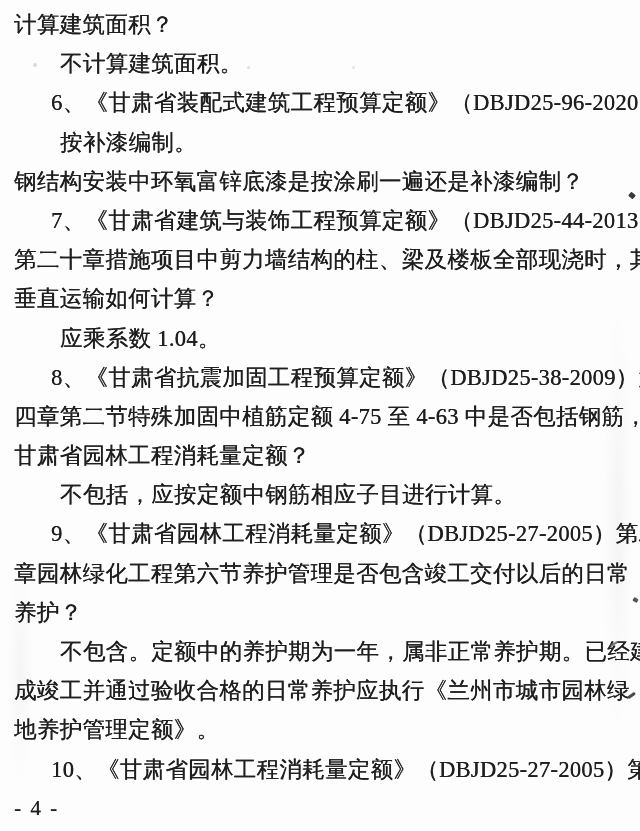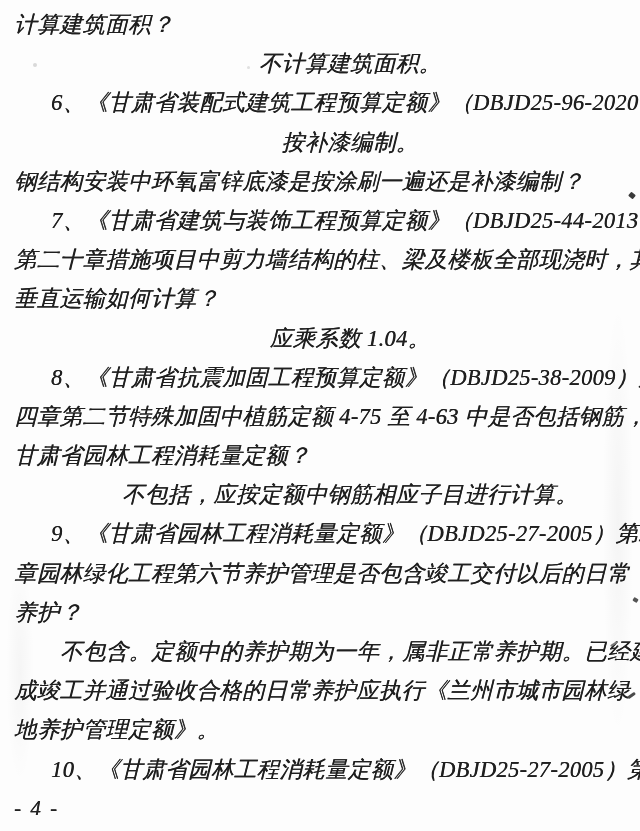--- a/index.html
+++ b/index.html
@@ -16,33 +16,32 @@
   .page {
     position: relative;
     width: 640px;
     height: 831px;
     background:
       radial-gradient(closest-side at 618px 520px, rgba(0,0,0,0.035), rgba(0,0,0,0) 70%),
       radial-gradient(closest-side at 20px 670px, rgba(0,0,0,0.03), rgba(0,0,0,0) 70%),
       #fdfdfd;
     box-sizing: border-box;
     padding: 5px 0 0 14px;
-    font-style: italic;
   }
   .line {
     height: 39.2px;
     line-height: 39.2px;
     font-size: 22.5px;
     letter-spacing: 0.3px;
     color: #1f1f1f;
     white-space: nowrap;
     text-shadow: 0.35px 0 0 currentColor;
   }
   .indent-heading { padding-left: 37px; }
-  .indent-answer  { padding-left: 46px; text-align: center; }
+  .indent-answer  { padding-left: 46px; }
   .page-number {
     height: 39.2px;
     line-height: 39.2px;
     font-size: 21px;
     letter-spacing: 2px;
     color: #222;
     text-shadow: 0.3px 0 0 currentColor;
     padding-left: 0;
   }
   .speck {

